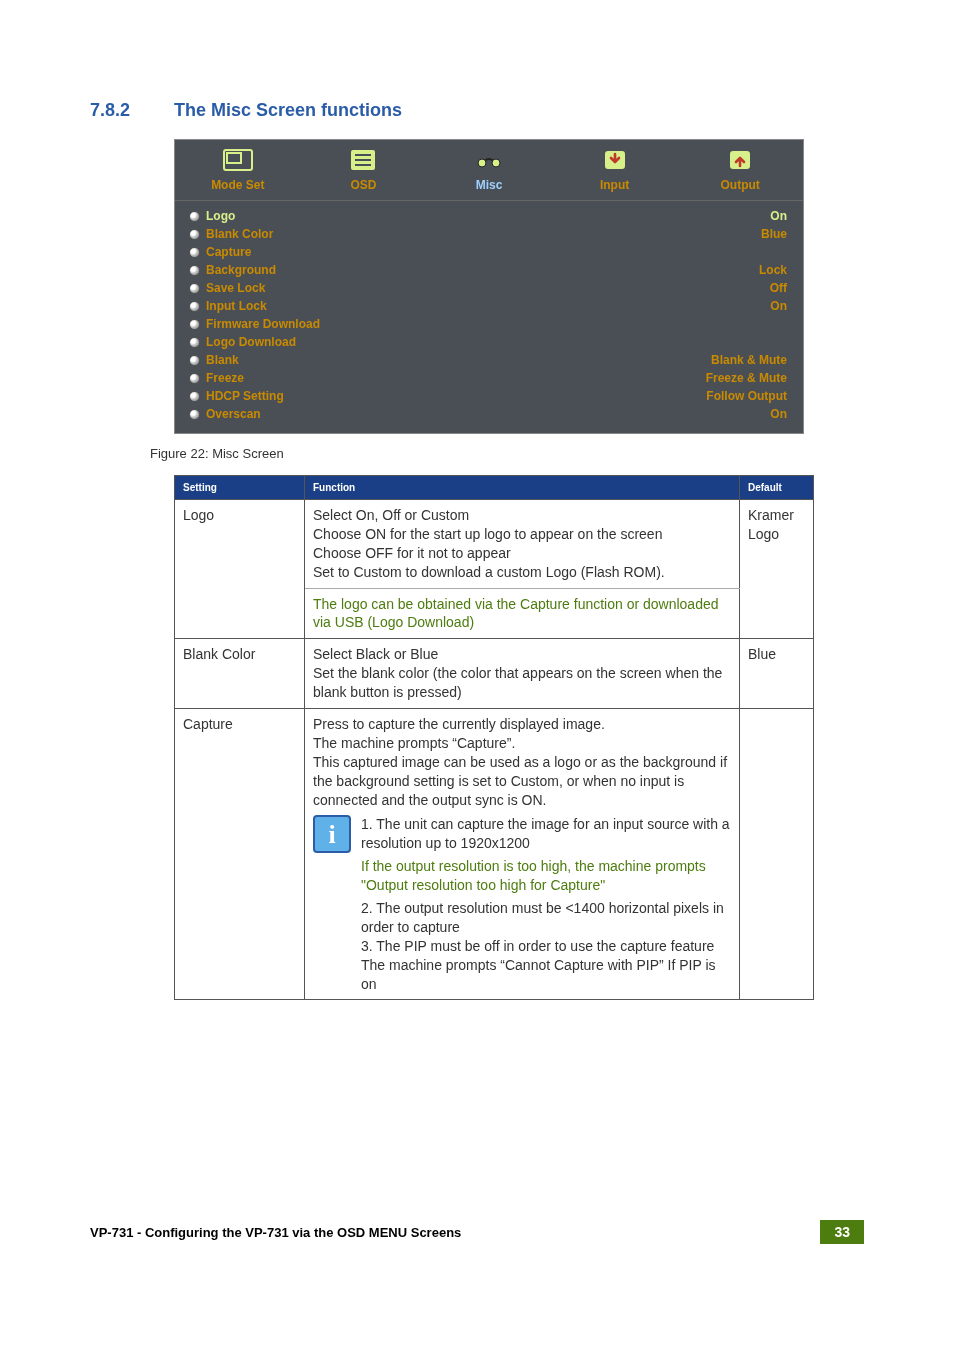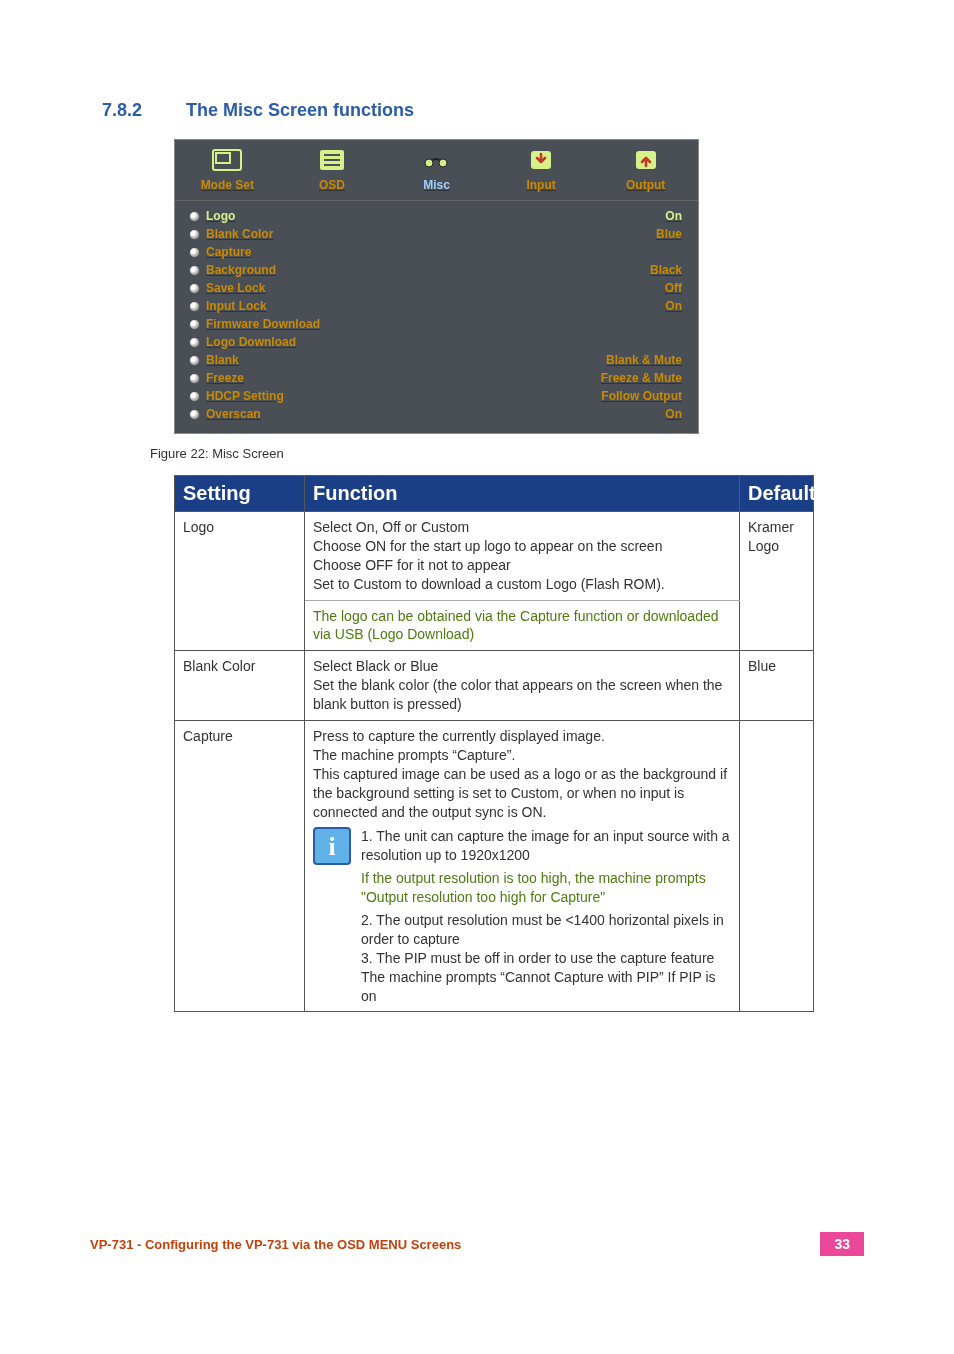--- a/index.html
+++ b/index.html
@@ -19,37 +19,35 @@
     display: flex;
     align-items: baseline;
     margin-bottom: 18px;
   }
   .section-num {
     color: #2a5ca8;
     font-weight: bold;
     font-size: 18px;
     width: 84px;
     flex-shrink: 0;
-    margin-left: 12px;
   }
   .section-title {
     color: #2a5ca8;
     font-weight: bold;
     font-size: 18px;
   }
   
   .osd-wrap {
     margin-left: 84px;
     margin-bottom: 12px;
   }
   .osd {
-    width: 525px;
+    width: 630px;
     background: #4a4f55;
     border: 1px solid #888;
-    text-decoration: underline;
   }
   .osd-tabs {
     display: flex;
     border-bottom: 1px solid #666;
   }
   .osd-tab {
     flex: 1;
     text-align: center;
     padding: 6px 0 8px 0;
     color: #c98a00;
@@ -108,21 +106,21 @@
     font-size: 14px;
     table-layout: fixed;
   }
   .tbl th {
     background: #1a3f86;
     color: #fff;
     text-align: left;
     padding: 6px 8px;
     border: 1px solid #555;
     font-weight: bold;
-    font-size: 20px;
+    font-size: 10px;
   }
   .tbl td {
     border: 1px solid #555;
     padding: 6px 8px;
     vertical-align: top;
     line-height: 1.35;
   }
   .col-setting { width: 130px; }
   .col-function { width: auto; }
   .col-default { width: 74px; }
@@ -137,23 +135,23 @@
     display:flex; align-items:center; justify-content:center;
     color:#fff; font-family: Georgia, serif; font-weight:bold; font-size:26px;
   }
   .info-text { flex:1; }
   .footer {
     position: relative;
     display:flex; justify-content:space-between; align-items:center;
     padding: 0 90px 0 90px;
     margin-top: 160px;
   }
-  .footer-text { color:#c2410c; font-weight:bold; font-size:13px; }
+  .footer-text { color:#000000; font-weight:bold; font-size:13px; }
   .page-num {
-    background:#ec4899; color:#fff; font-weight:bold;
+    background:#4d7c0f; color:#fff; font-weight:bold;
     padding:4px 14px; font-size:14px;
   }
 </style>
 </head>
 <body>
 
 <div class="page">
 
   <div class="section-heading">
     <span class="section-num">7.8.2</span>
@@ -239,21 +237,21 @@
               <span class="radio"></span>
               <span class="osd-label">Capture</span>
             </div>
             <span class="osd-val"></span>
           </div>
           <div class="osd-row">
             <div class="left">
               <span class="radio"></span>
               <span class="osd-label">Background</span>
             </div>
-            <span class="osd-val">Black</span>
+            <span class="osd-val">Lock</span>
           </div>
           <div class="osd-row">
             <div class="left">
               <span class="radio"></span>
               <span class="osd-label">Save Lock</span>
             </div>
             <span class="osd-val">Off</span>
           </div>
           <div class="osd-row">
             <div class="left">

